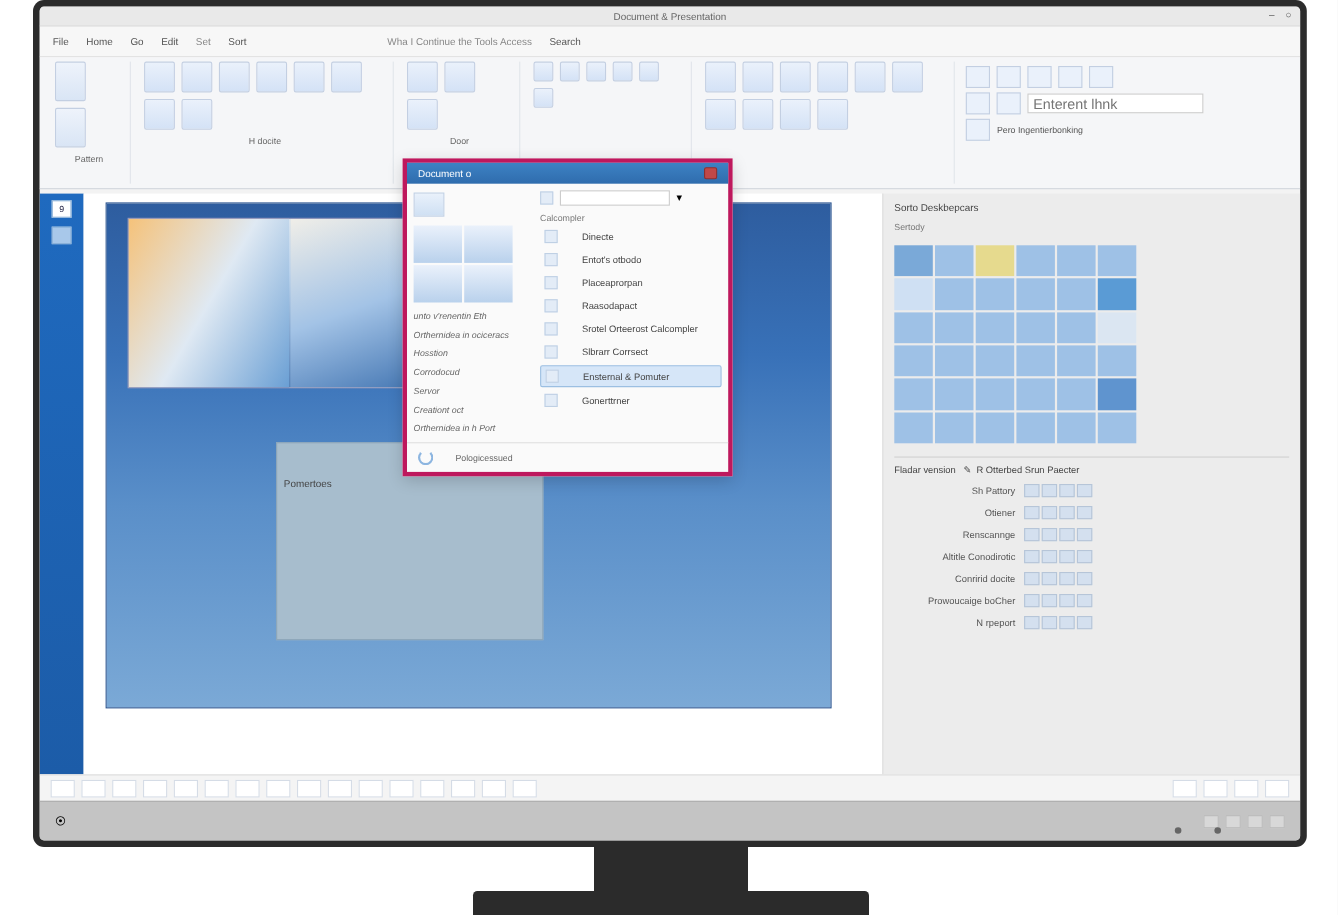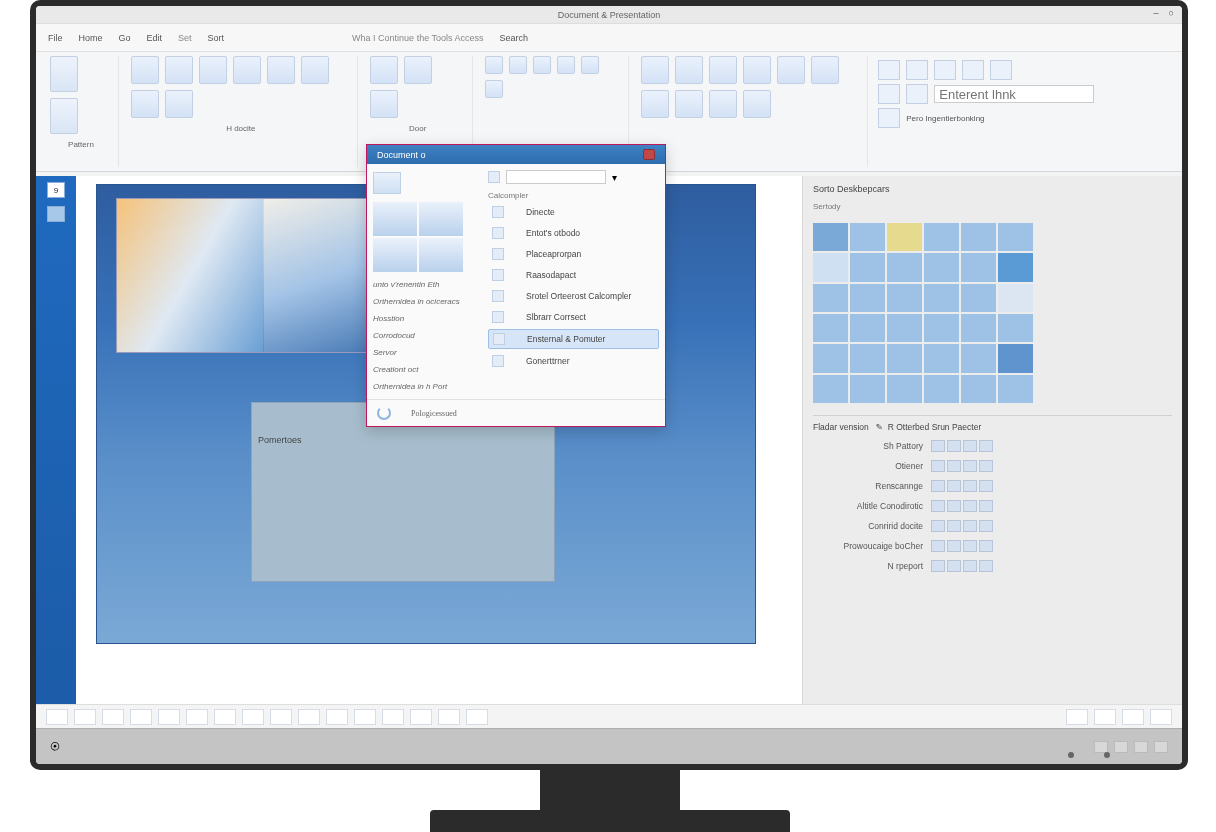--- a/index.html
+++ b/index.html
@@ -154,21 +154,21 @@
     width:295px; height:155px;
     background: linear-gradient(180deg,#ffffff,#bad7ef 40%,#2c5e9c);
     border:1px solid #99b;
     display:flex;
   }
   .photo .half { flex:1; background:linear-gradient(120deg,#f5c27a,#dfe9f3,#6a9fd4); }
   .photo .half:last-child { background:linear-gradient(160deg,#f0eee8,#a3c3e6,#3b6fae); border-left:1px solid rgba(255,255,255,.2);}
   .subpanel {
     position:absolute;
     left:175px; top:226px;
-    width:304px; height:180px;
+    width:243px; height:180px;
     background:#a7bdcd;
     border:1px solid #8ca5b8;
   }
   .subpanel .cap {
     position:absolute; left:6px; top:32px;
     font-size:9px; color:#444;
   }
   .rightpanel {
     width:380px;
     background:#ececec;
@@ -199,21 +199,21 @@
   .prop-row { display:flex; gap:8px; align-items:center; }
   .prop-row .nm { width:110px; font-size:8.5px; color:#555; text-align:right;}
   .swatches { display:flex; gap:2px; }
   .swatches span{ width:14px;height:12px;background:#d4e0ef;border:1px solid #b6c5d8;}
   .prop-section { border-top:1px solid #d0d0d0; padding-top:6px; font-size:8.5px; color:#444;}
   .dialog {
     position:absolute;
     left:330px; top:138px;
     width:300px;
     background:#fafafa;
-    border:1px solid #be185d;
+    border:4px solid #be185d;
     box-shadow:0 4px 14px rgba(0,0,0,.18);
   }
   .dialog .dtitle {
     background: linear-gradient(#3d82c4,#2f6cad);
     color:#fff;
     font-size:9px;
     padding:4px 10px;
     display:flex; justify-content:space-between; align-items:center;
   }
   .dialog .dtitle .dclose { width:12px;height:11px;background:#c14848;border:1px solid #8e2f2f;border-radius:2px;}
@@ -240,21 +240,21 @@
   }
   .dright .item.sel { background:#d6e6f8; border:1px solid #9cbfe2;}
   .dright .ii { width:12px;height:12px;background:#e3ecf7;border:1px solid #bfd0e4;}
   .dright .hdg { font-size:8px; color:#777; margin-top:4px;}
   .dright .fr { display:flex; gap:6px; align-items:center;}
   .dright .fr input{ height:14px; width:100px; border:1px solid #ccc; font-size:8px;}
   .dfoot {
     display:flex; gap:20px; align-items:center;
     border-top:1px solid #e0e0e0;
     padding:6px 10px;
-    font-size:8px; color:#666;font-family:Liberation Serif, serif;
+    font-size:8px; color:#666;
   }
   .dfoot .spin { width:14px;height:14px;border:2px solid #8cb5e0;border-top-color:transparent;border-radius:50%;}
   .bottombar {
     position:absolute;
     left:0; right:0; bottom:36px;
     height:24px;
     background:#f4f4f4;
     border-top:1px solid #ddd;
     display:flex; gap:6px; align-items:center;
     padding:0 10px;

